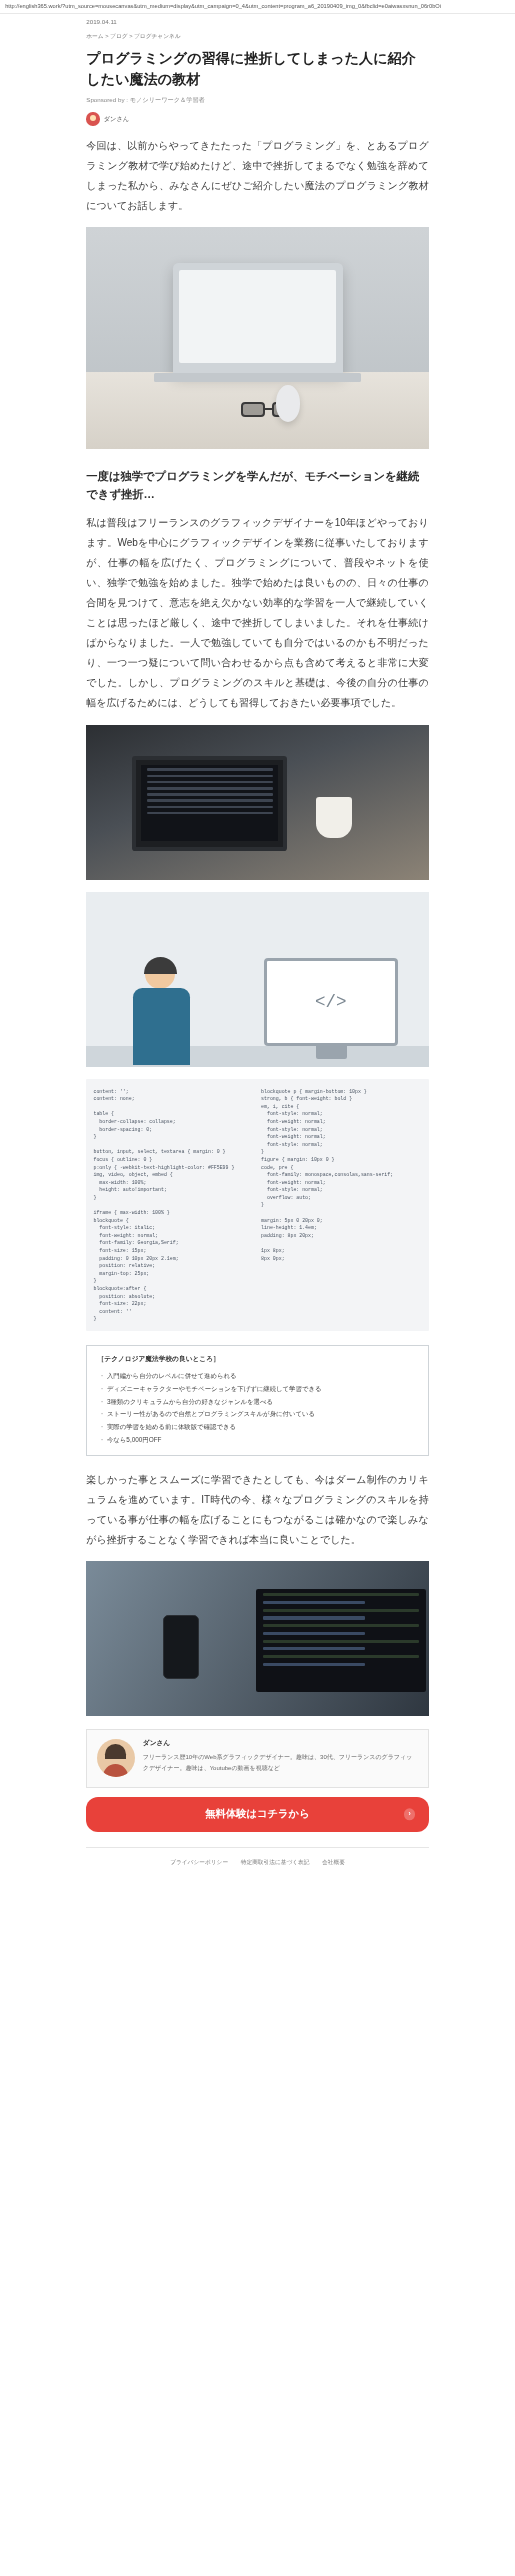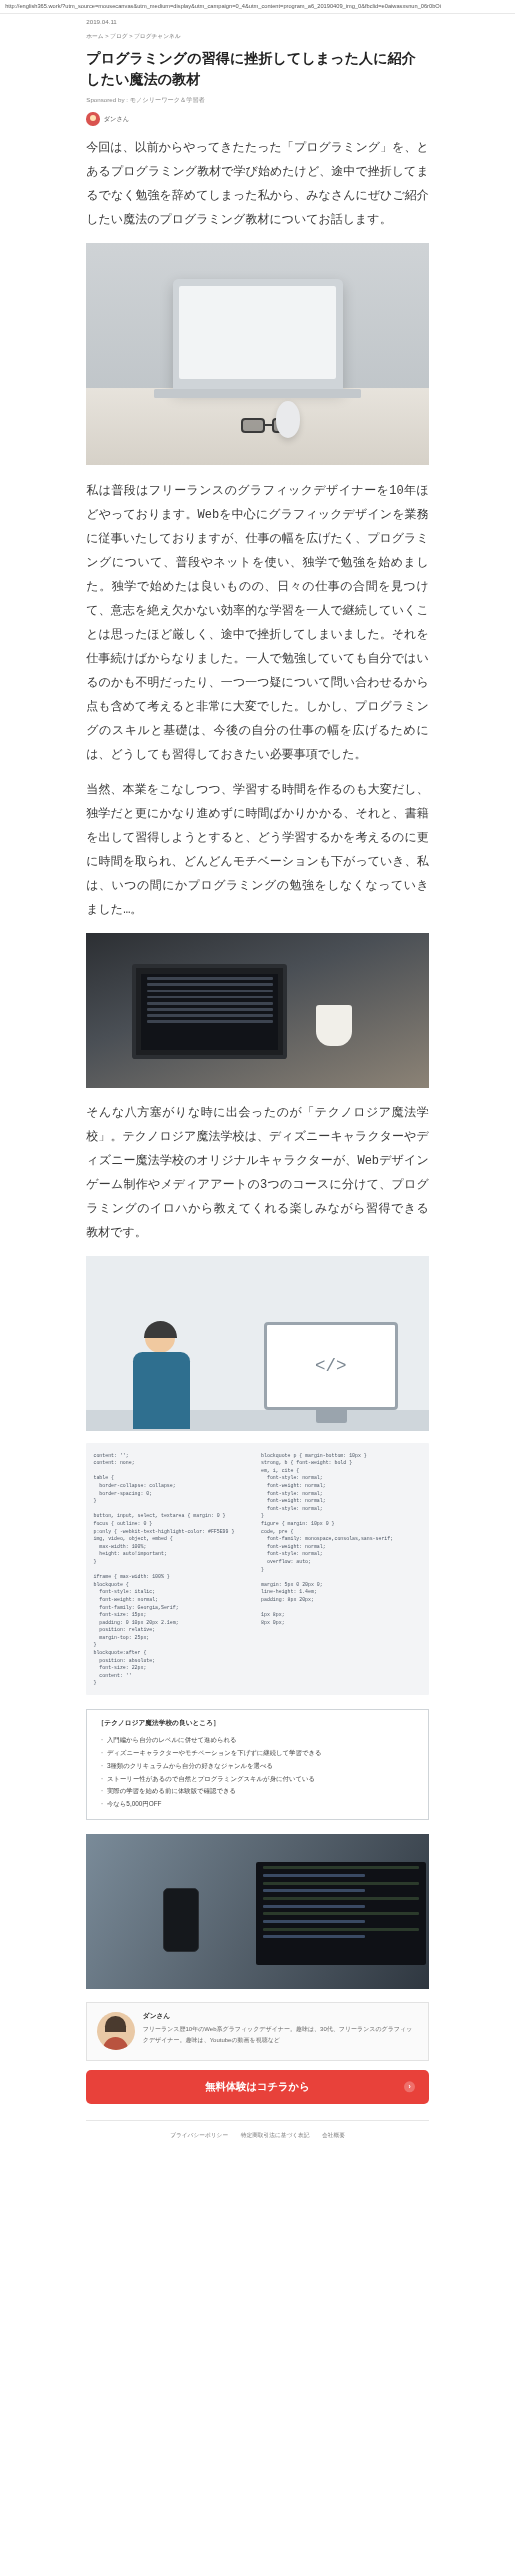--- a/index.html
+++ b/index.html
@@ -72,26 +72,25 @@
     left: 3.6px; top: 2.6px;
     width: 6.2px; height: 6.2px;
     border-radius: 50%;
     background: #ffe0b2;
   }
   .author-chip .nm {
     font-size: 6.2px;
     color: #555;
   }
   p.body {
-    font-size: 12px;
+    font-size: 10px;
     line-height: 2.0;
     color: #3a3a3a;
     margin: 0 0 11.3px 0;
     text-align: justify;
-    font-family: Liberation Mono, monospace;
   }
   h2.sec {
     font-size: 11.3px;
     line-height: 1.6;
     font-weight: bold;
     color: #2c2c2c;
     margin: 17.5px 0 10.3px 0;
     padding-bottom: 0;
   }
   .hero {
@@ -233,21 +232,21 @@
     content:""; position:absolute; left:6.7px; bottom:-7.2px; width:25px; height:20.6px;
     background:#b9533f; border-radius:12.4px 12.4px 0 0;
   }
   .profile .pinfo { flex:1; }
   .profile .pname { font-size:6.7px; font-weight:bold; color:#333; margin-bottom:3.1px; }
   .profile .pdesc { font-size:6px; line-height:1.85; color:#666; }
   .cta {
     display:block; width:100%;
     background:#e8413a; color:#fff;
     text-align:center; font-size:10.3px; font-weight:bold;
-    padding:10.3px 0; border:0; border-radius:5px;
+    padding:10.3px 0; border:0; border-radius:12px;
     margin:8.2px 0 15.5px 0; cursor:pointer;
     position:relative;
   }
   .cta .arrow {
     position:absolute; right:13.4px; top:50%; transform:translateY(-50%);
     width:11.3px; height:11.3px; border-radius:50%; background:rgba(255,255,255,.25);
     font-size:6.7px; line-height:11.3px;
   }
   .footer {
     border-top:0.5px solid #e6e6e6;
@@ -290,40 +289,39 @@
           <div class="base"></div>
         </div>
       <div class="glasses">
           <div class="l"></div>
           <div class="br"></div>
           <div class="r"></div>
         </div>
       <div class="mouse"></div>
     </div>
 
+    <h2 class="sec">一度は独学でプログラミングを学んだが、モチベーションを継続できず挫折…</h2>
     <p class="body">私は普段はフリーランスのグラフィックデザイナーを10年ほどやっております。Webを中心にグラフィックデザインを業務に従事いたしておりますが、仕事の幅を広げたく、プログラミングについて、普段やネットを使い、独学で勉強を始めました。独学で始めたは良いものの、日々の仕事の合間を見つけて、意志を絶え欠かない効率的な学習を一人で継続していくことは思ったほど厳しく、途中で挫折してしまいました。それを仕事続けばからなりました。一人で勉強していても自分ではいるのかも不明だったり、一つ一つ疑について問い合わせるから点も含めて考えると非常に大変でした。しかし、プログラミングのスキルと基礎は、今後の自分の仕事の幅を広げるためには、どうしても習得しておきたい必要事項でした。</p>
-    <p class="body">当然、本業をこなしつつ、学習する時間を作るのも大変だし、独学だと更にかなり進めずに時間ばかりかかる、それと、書籍を出して習得しようとすると、どう学習するかを考えるのに更に時間を取られ、どんどんモチベーションも下がっていき、私は、いつの間にかプログラミングの勉強をしなくなっていきました…。</p>
 
     <div class="photo photo2">
       <div class="lap">
           <div class="code">
             <i></i>
             <i></i>
             <i></i>
             <i></i>
             <i></i>
             <i></i>
             <i></i>
             <i></i>
           </div>
         </div>
       <div class="cup"></div>
     </div>
 
-    <p class="body">そんな八方塞がりな時に出会ったのが「テクノロジア魔法学校」。テクノロジア魔法学校は、ディズニーキャラクターやディズニー魔法学校のオリジナルキャラクターが、Webデザインゲーム制作やメディアアートの3つのコースに分けて、プログラミングのイロハから教えてくれる楽しみながら習得できる教材です。</p>
 
     <div class="illus">
       <div class="desk2"></div>
       <div class="person">
           <div class="head"></div>
           <div class="hair"></div>
           <div class="body"></div>
         </div>
       <div class="stand"></div>
       <div class="mon">
@@ -393,20 +391,21 @@
       <ul>
         <li>入門編から自分のレベルに併せて進められる</li>
         <li>ディズニーキャラクターやモチベーションを下げずに継続して学習できる</li>
         <li>3種類のクリキュラムから自分の好きなジャンルを選べる</li>
         <li>ストーリー性があるので自然とプログラミングスキルが身に付いている</li>
         <li>実際の学習を始める前に体験版で確認できる</li>
         <li>今なら5,000円OFF</li>
       </ul>
     </div>
 
+    <p class="body">楽しかった事とスムーズに学習できたとしても、今はダーム制作のカリキュラムを進めています。IT時代の今、様々なプログラミングのスキルを持っている事が仕事の幅を広げることにもつながるこは確かなので楽しみながら挫折することなく学習できれば本当に良いことでした。</p>
 
     <div class="photo photo3">
       <div class="scr">
           <i></i>
           <i></i>
           <i></i>
           <i></i>
           <i></i>
           <i></i>
           <i></i>

